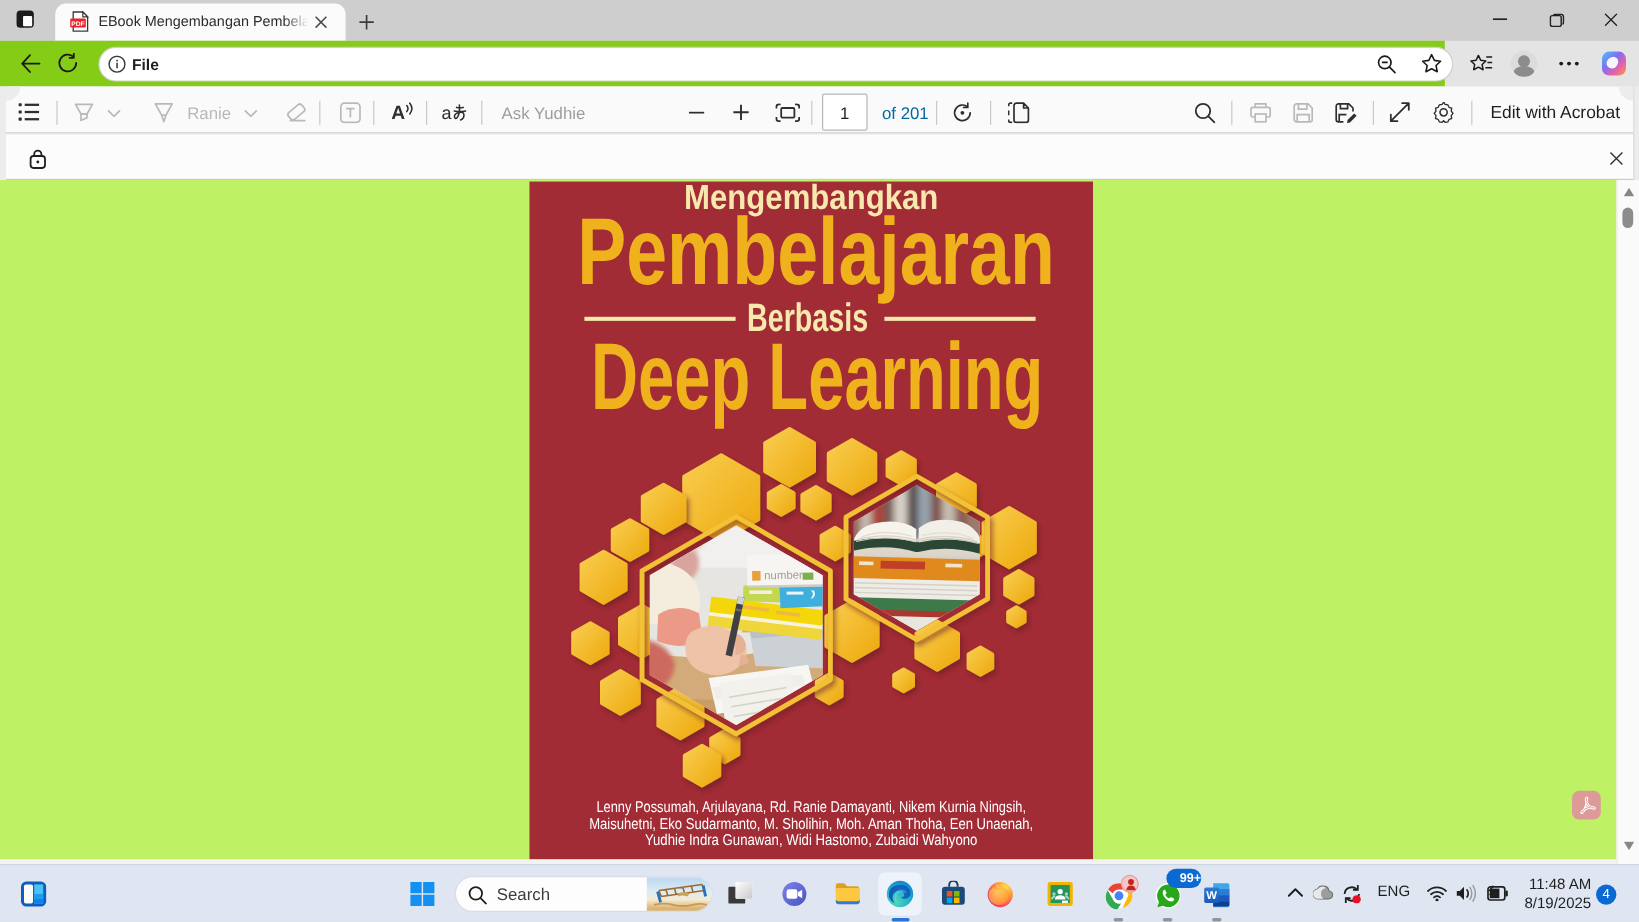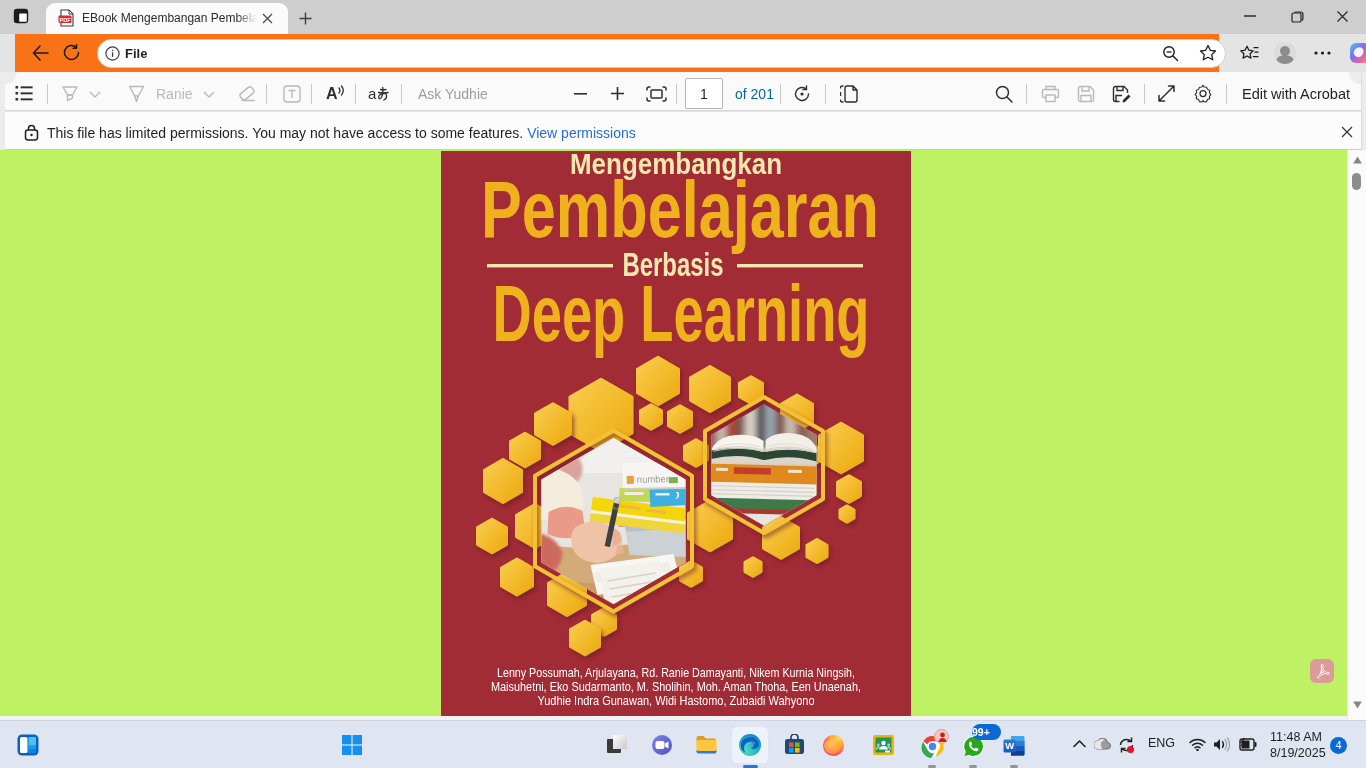--- a/index.html
+++ b/index.html
@@ -37,21 +37,21 @@
     </svg>
  <svg class="ic" style="left:1291px;top:10px" width="13" height="13" viewBox="0 0 13 13">
    <path d="M3.5 2.8 a1.6 1.6 0 0 1 1.4-0.8 h5 a2 2 0 0 1 2 2 v5 a1.6 1.6 0 0 1 -0.8 1.4" fill="none" stroke="#222" stroke-width="1.2"></path>
    <rect x="1" y="3" width="9" height="9" rx="1.6" fill="none" stroke="#222" stroke-width="1.2"></rect>
  </svg>
  <svg class="ic" style="left:1337px;top:11px" width="11" height="11" viewBox="0 0 11 11">
       <path d="M0.5 0.5 L10.5 10.5 M10.5 0.5 L0.5 10.5" stroke="#222" stroke-width="1.1"></path>
     </svg>
 </div>
 
-<div class="abs" style="left:15px;top:34px;width:1204px;height:38px;background:#f97316">
+<div class="abs" style="left:0;top:34px;width:1204px;height:38px;background:#84cc16">
  <svg class="ic" style="left:17px;top:11px" width="17" height="16" viewBox="0 0 17 16">
       <path d="M8 1 L1.5 8 L8 15 M1.5 8 H16" stroke="#1b1b1b" stroke-width="1.5" fill="none" stroke-linecap="round" stroke-linejoin="round"></path>
     </svg>
  <svg class="ic" style="left:48px;top:10px" width="17" height="17" viewBox="0 0 17 17">
       <path d="M15.5 8.5 a7 7 0 1 1 -2.2-5.1 M13.5 0.8 v3.4 h-3.5" stroke="#1b1b1b" stroke-width="1.5" fill="none" stroke-linecap="round" stroke-linejoin="round"></path>
     </svg>
  <div class="abs" style="left:82px;top:5px;width:1129px;height:29px;background:#fff;border:1px solid #cfcfcf;border-radius:15px"></div>
  <svg class="ic" style="left:90px;top:12px" width="15" height="15" viewBox="0 0 15 15">
       <circle cx="7.5" cy="7.5" r="6.6" fill="none" stroke="#3c3c3c" stroke-width="1.2"></circle>
       <rect x="6.9" y="6.3" width="1.3" height="4.6" fill="#3c3c3c"></rect>
@@ -216,21 +216,20 @@
  <div class="abs" style="left:1226px;top:12px;width:1px;height:20px;background:#c9c9c9"></div>
  <div class="abs" style="left:1242px;top:14px;font-size:14.5px;color:#1f1f1f">Edit with Acrobat</div>
 </div>
 
 <div class="abs" style="left:0;top:112px;width:1366px;height:38px;background:#fcfcfc;border-bottom:1px solid #cccccc">
  <svg class="ic" style="left:24px;top:12px" width="15" height="17" viewBox="0 0 15 17">
    <rect x="1.5" y="6" width="12" height="10" rx="2.4" fill="none" stroke="#1f1f1f" stroke-width="1.5"></rect>
    <path d="M4.5 6 V4.5 a3 3 0 0 1 6 0 V6" fill="none" stroke="#1f1f1f" stroke-width="1.5"></path>
    <circle cx="7.5" cy="11" r="1.2" fill="#1f1f1f"></circle>
  </svg>
- <div class="abs" style="left:47px;top:13px;font-size:14px;color:#1f1f1f">This file has limited permissions. You may not have access to some features. <a style="color:#2b6cd4;text-decoration:none">View permissions</a></div>
  <svg class="ic" style="left:1341px;top:14px" width="12" height="12" viewBox="0 0 12 12">
       <path d="M1 1 L11 11 M11 1 L1 11" stroke="#333" stroke-width="1.2"></path>
     </svg>
 </div>
 
 <div class="abs" style="left:0;top:72px;width:5px;height:78px;background:#ececec"></div>
 <div class="abs" style="left:5px;top:72px;width:12px;height:12px;background:#ececec;border-radius:0 0 12px 0"></div>
 <div class="abs" style="left:1361px;top:72px;width:5px;height:78px;background:#ececec;border-left:1px solid #dcdcdc"></div>
 <div class="abs" style="left:1349px;top:72px;width:12px;height:12px;background:#ececec;border-radius:0 0 0 12px"></div>
 
@@ -449,20 +448,35 @@
   <rect x="11.5" y="15" width="7.5" height="4" fill="#0d84e8"></rect>
  </svg>
 
  <svg class="ic" style="left:341px;top:13px" width="22" height="22" viewBox="0 0 22 22">
   <rect x="1" y="1" width="9.4" height="9.4" fill="#1390f0"></rect>
       <rect x="11.6" y="1" width="9.4" height="9.4" fill="#1390f0"></rect>
   <rect x="1" y="11.6" width="9.4" height="9.4" fill="#1390f0"></rect>
       <rect x="11.6" y="11.6" width="9.4" height="9.4" fill="#1390f0"></rect>
  </svg>
 
+ <div class="abs" style="left:379px;top:9px;width:215px;height:30px;background:#fdfdfe;border:1px solid #d7dde8;border-radius:16px;overflow:hidden">
+  <svg class="ic" style="left:10px;top:7px" width="16" height="16" viewBox="0 0 16 16">
+        <circle cx="6.5" cy="6.5" r="5.2" fill="none" stroke="#1f1f1f" stroke-width="1.5"></circle>
+        <path d="M10.5 10.5 L15 15" stroke="#1f1f1f" stroke-width="1.5" stroke-linecap="round"></path>
+      </svg>
+  <div class="abs" style="left:34px;top:6px;font-size:14px;color:#3c3c3c">Search</div>
+  <div class="abs" style="left:159px;top:0;width:56px;height:30px;background:linear-gradient(180deg,#bcd7ec 0%,#dcecf5 40%,#f4ead2 62%,#ddb877 85%,#d2a75f 100%)">
+    <svg class="ic" style="left:2px;top:3px" width="52" height="24" viewBox="0 0 52 24">
+      <path d="M8 8 L44 3 M10 13 L46 8 M8 8 L10 13 M44 3 L46 8 M14 7.2 L15.5 12.4 M21 6.2 L22.5 11.4 M28 5.2 L29.5 10.4 M35 4.2 L36.5 9.4" stroke="#9a6a30" stroke-width="1.3" fill="none"></path>
+      <path d="M24 10.5 q5 -2.5 10 0 l-2.5 2.5 q-3.5 -1.5 -7.5 0 z" fill="#caa05e"></path>
+      <path d="M7 9 l2.5 9 M45 4 l2 9" stroke="#2a70b8" stroke-width="2.4"></path>
+      <path d="M4 20 q8 -2 16 0 q8 2 16 0 q6 -1.5 12 0" stroke="#c89b55" stroke-width="1.5" fill="none"></path>
+    </svg>
+  </div>
+ </div>
 
  <svg class="ic" style="left:606px;top:13px" width="22" height="22" viewBox="0 0 22 22">
   <rect x="1" y="5" width="14" height="14" rx="1" fill="#3a3a3a"></rect>
   <rect x="7" y="1" width="14" height="14" rx="1" fill="#fdfdfd"></rect>
   <rect x="7" y="1" width="14" height="14" rx="1" fill="url(#tvg)"></rect>
   <defs>
         <linearGradient id="tvg" x1="0" y1="0" x2="1" y2="1">
           <stop offset="0" stop-color="#ffffff"></stop>
           <stop offset="1" stop-color="#c9c9c9"></stop>
         </linearGradient>
@@ -559,21 +573,21 @@
         <circle cx="4.5" cy="3" r="2.4" fill="#c5221f"></circle>
         <path d="M0.5 10 q0.5 -4 4 -4 q3.5 0 4 4 z" fill="#c5221f"></path>
       </svg>
  </div>
 
  <svg class="ic" style="left:962px;top:14px" width="23" height="23" viewBox="0 0 23 23">
   <circle cx="11.5" cy="11.5" r="10.5" fill="#fff"></circle>
   <path d="M11.5 2 a9.5 9.5 0 0 1 0 19 q-2.5 0 -4.5 -1.2 l-4.5 1.2 l1.3 -4.3 a9.5 9.5 0 0 1 7.7 -14.7 z" fill="#29a71a"></path>
   <path d="M8 6.5 q0.8 -0.3 1.2 0.5 l0.8 1.8 q0.3 0.6 -0.2 1 l-0.8 0.8 q1 2.2 3.2 3.2 l0.9 -0.9 q0.4 -0.4 1 -0.2 l1.8 0.8 q0.8 0.4 0.5 1.2 q-0.4 1.4 -1.8 1.6 q-2.2 0.3 -4.8 -2 q-2.6 -2.3 -2.9 -5 q-0.1 -1.5 1.1 -2.8 z" fill="#fff"></path>
  </svg>
- <div class="abs" style="left:972px;top:3px;width:29px;height:16px;border-radius:9px;background:#0b69d3;color:#fff;font-size:10.5px;font-weight:bold;text-align:left;line-height:16px">99+</div>
+ <div class="abs" style="left:972px;top:3px;width:29px;height:16px;border-radius:9px;background:#0b69d3;color:#fff;font-size:10.5px;font-weight:bold;text-align:right;line-height:16px">99+</div>
 
  <svg class="ic" style="left:1003px;top:14px" width="22" height="22" viewBox="0 0 22 22">
   <defs>
         <linearGradient id="wg" x1="0" y1="0" x2="0" y2="1">
           <stop offset="0" stop-color="#2b7cd3"></stop>
           <stop offset="1" stop-color="#185abd"></stop>
         </linearGradient>
       </defs>
   <path d="M8 1 h12 a1.5 1.5 0 0 1 1.5 1.5 v17 a1.5 1.5 0 0 1 -1.5 1.5 h-12 z" fill="#41a5ee"></path>
   <rect x="8" y="6" width="13.5" height="5" fill="#2b7cd3"></rect>
@@ -608,15 +622,15 @@
   <path d="M1 5.5 h2.5 l3.5 -3.5 v11 l-3.5 -3.5 h-2.5 z" fill="#1f1f1f"></path>
   <path d="M9.5 4.5 q2 3 0 6 M12 2.5 q3 5 0 10 M14.5 1 q4 6.5 0 13" stroke="#9a9a9a" stroke-width="1.2" fill="none" stroke-linecap="round"></path>
   <path d="M9.5 4.5 q2 3 0 6" stroke="#1f1f1f" stroke-width="1.2" fill="none" stroke-linecap="round"></path>
  </svg>
  <svg class="ic" style="left:1237px;top:17px" width="20" height="13" viewBox="0 0 20 13">
   <rect x="3" y="1" width="14" height="11" rx="2" fill="none" stroke="#1f1f1f" stroke-width="1.4"></rect>
   <rect x="17.5" y="4" width="2" height="5" rx="1" fill="#1f1f1f"></rect>
   <rect x="4.5" y="2.5" width="8" height="8" fill="#1f1f1f"></rect>
   <path d="M7.5 0 l-3 4 h2.5 l-2.5 4" stroke="#1f1f1f" stroke-width="1.4" fill="none"></path>
  </svg>
- <div class="abs" style="left:1270px;top:8px;width:56px;height:32px;font-size:12.5px;color:#1f1f1f;line-height:16px">11:48 AM<br>8/19/2025</div>
+ <div class="abs" style="left:1270px;top:8px;width:56px;height:32px;font-size:12.5px;color:#1f1f1f;text-align:right;line-height:16px">11:48 AM<br>8/19/2025</div>
  <div class="abs" style="left:1330px;top:16px;width:17px;height:17px;border-radius:50%;background:#0b69d3;color:#fff;font-size:11px;text-align:center;line-height:17px">4</div>
 </div>
 
 </body></html>

